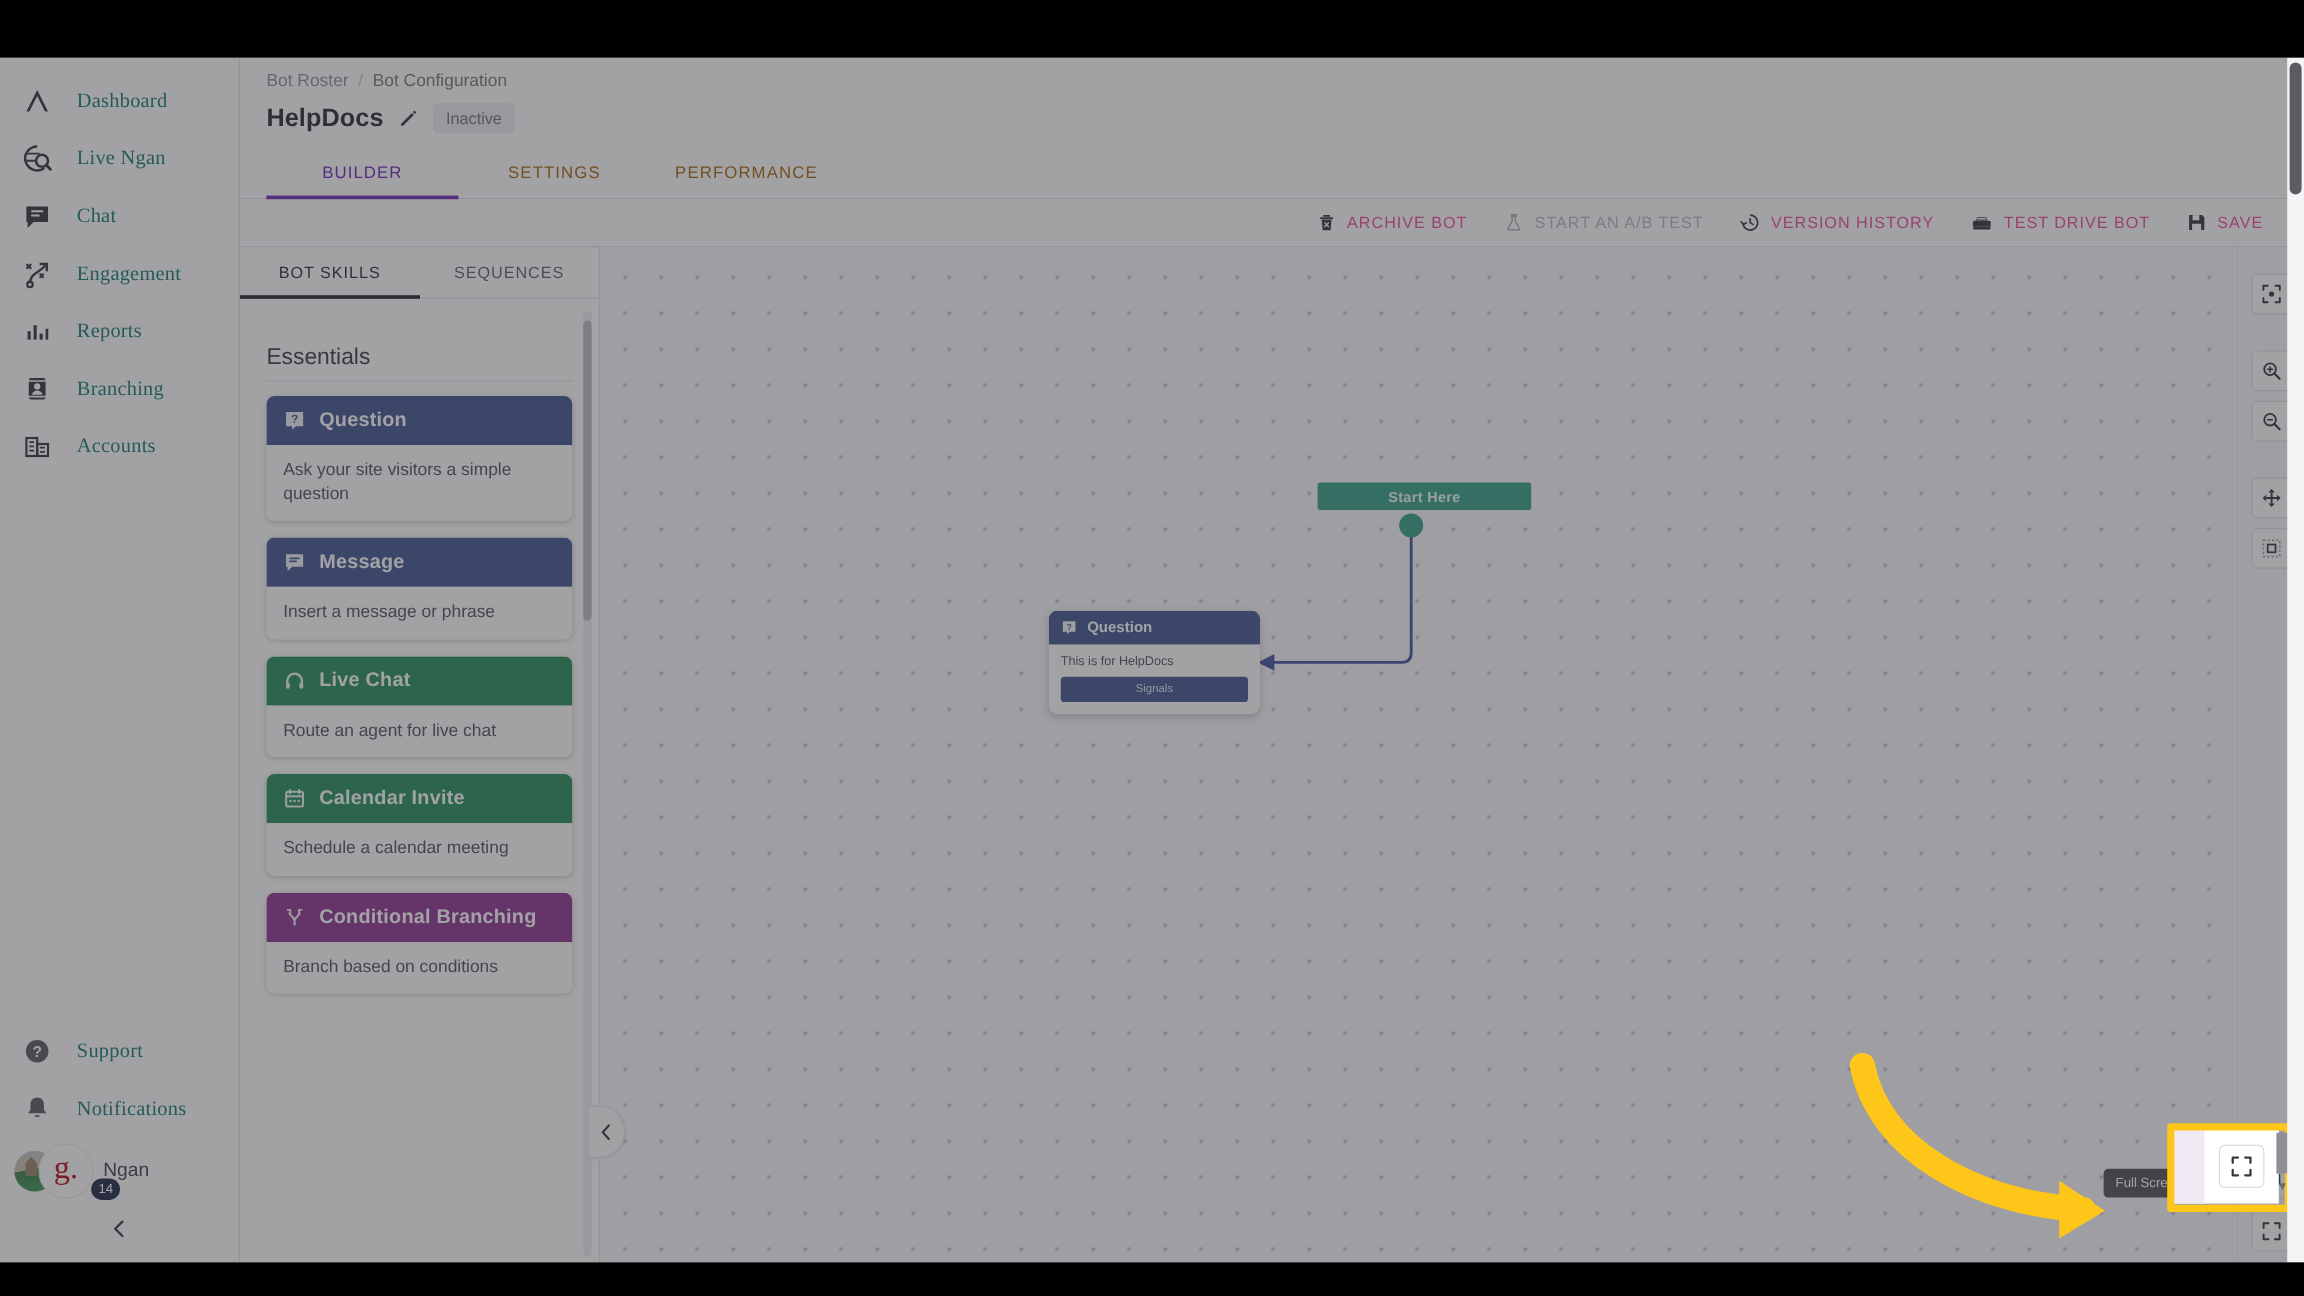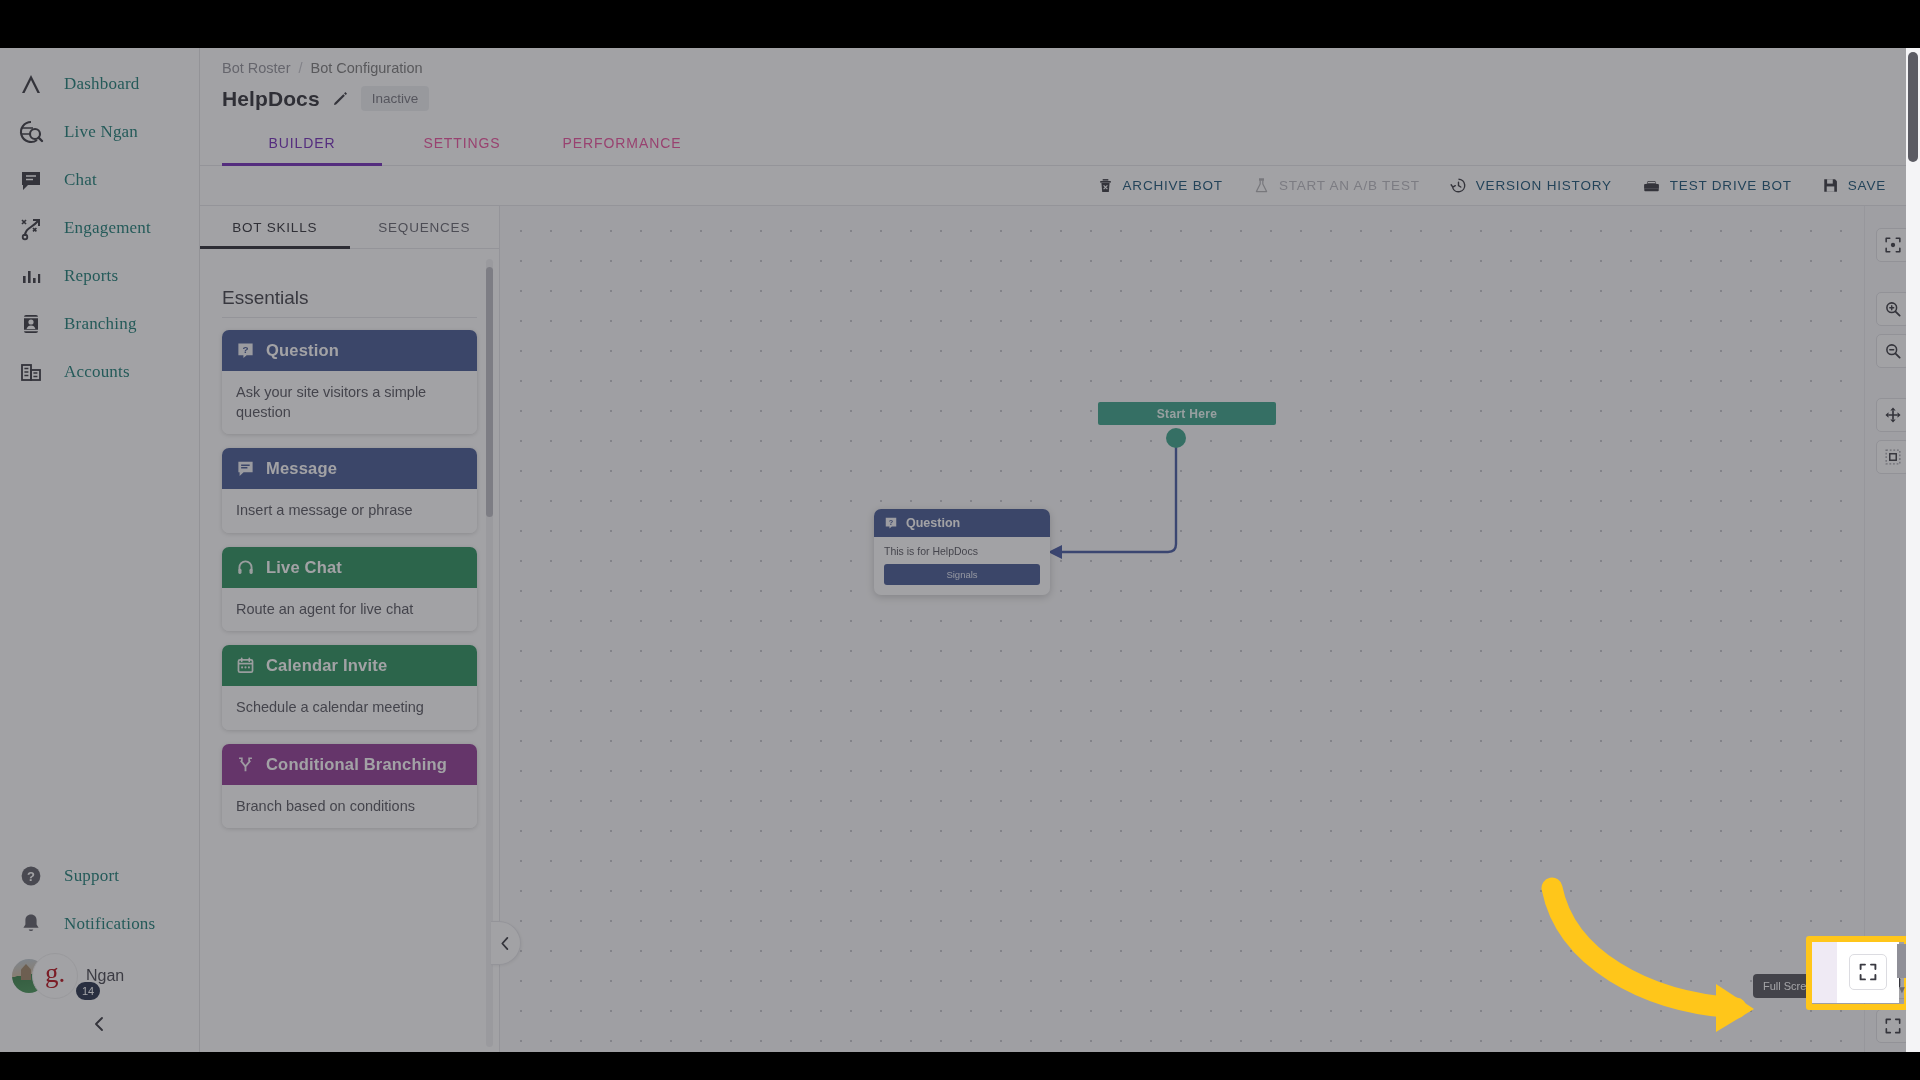--- a/index.html
+++ b/index.html
@@ -68,35 +68,35 @@
 
   .title-row { display:flex; align-items:center; gap:12px; padding: 10px 0 0 22px; }
   .bot-title { font-size: 21px; color:#24242b; font-weight:700; letter-spacing:.1px;}
   .pencil { cursor:pointer; display:flex; }
   .status-chip {
     background:#eceef0; color:#6d6d77; font-size:13.5px; border-radius:4px; padding:5px 11px;
   }
 
   .tabs { display:flex; padding-left: 22px; margin-top: 14px; border-bottom: 1px solid #e4e4e8; }
   .tab {
-    font-size: 14px; letter-spacing:.9px; color:#ec4899; padding: 10px 0 14px; width: 160px;
+    font-size: 14px; letter-spacing:.9px; color:#a16207; padding: 10px 0 14px; width: 160px;
     text-align:center; cursor:pointer; position:relative;
   }
   .tab.active { color:#6a1fb5; }
   .tab.active::after {
     content:""; position:absolute; left:0; right:0; bottom:-1px; height:3px; background:#6a1fb5;
   }
 
   
   .toolbar {
     display:flex; justify-content:flex-end; align-items:center; gap:30px;
     padding: 11px 34px 11px 0; border-bottom:1px solid #e4e4e8; background:#fff;
   }
   .tb-item { display:flex; align-items:center; gap:9px; cursor:pointer; }
-  .tb-label { font-size: 13.5px; letter-spacing:.8px; color:#0c4a6e; }
+  .tb-label { font-size: 13.5px; letter-spacing:.8px; color:#ec4899; }
   .tb-item.disabled { cursor:default; }
   .tb-item.disabled .tb-label { color:#b6b6bd; }
   .tb-item.disabled svg { opacity:.38; }
 
   
   .body-split { display:flex; height: calc(100% - 153px); }
 
   
   .skill-panel { width: 300px; border-right:1px solid #e4e4e8; display:flex; flex-direction:column; position:relative;}
   .skill-tabs { display:flex; border-bottom:1px solid #e4e4e8;}

